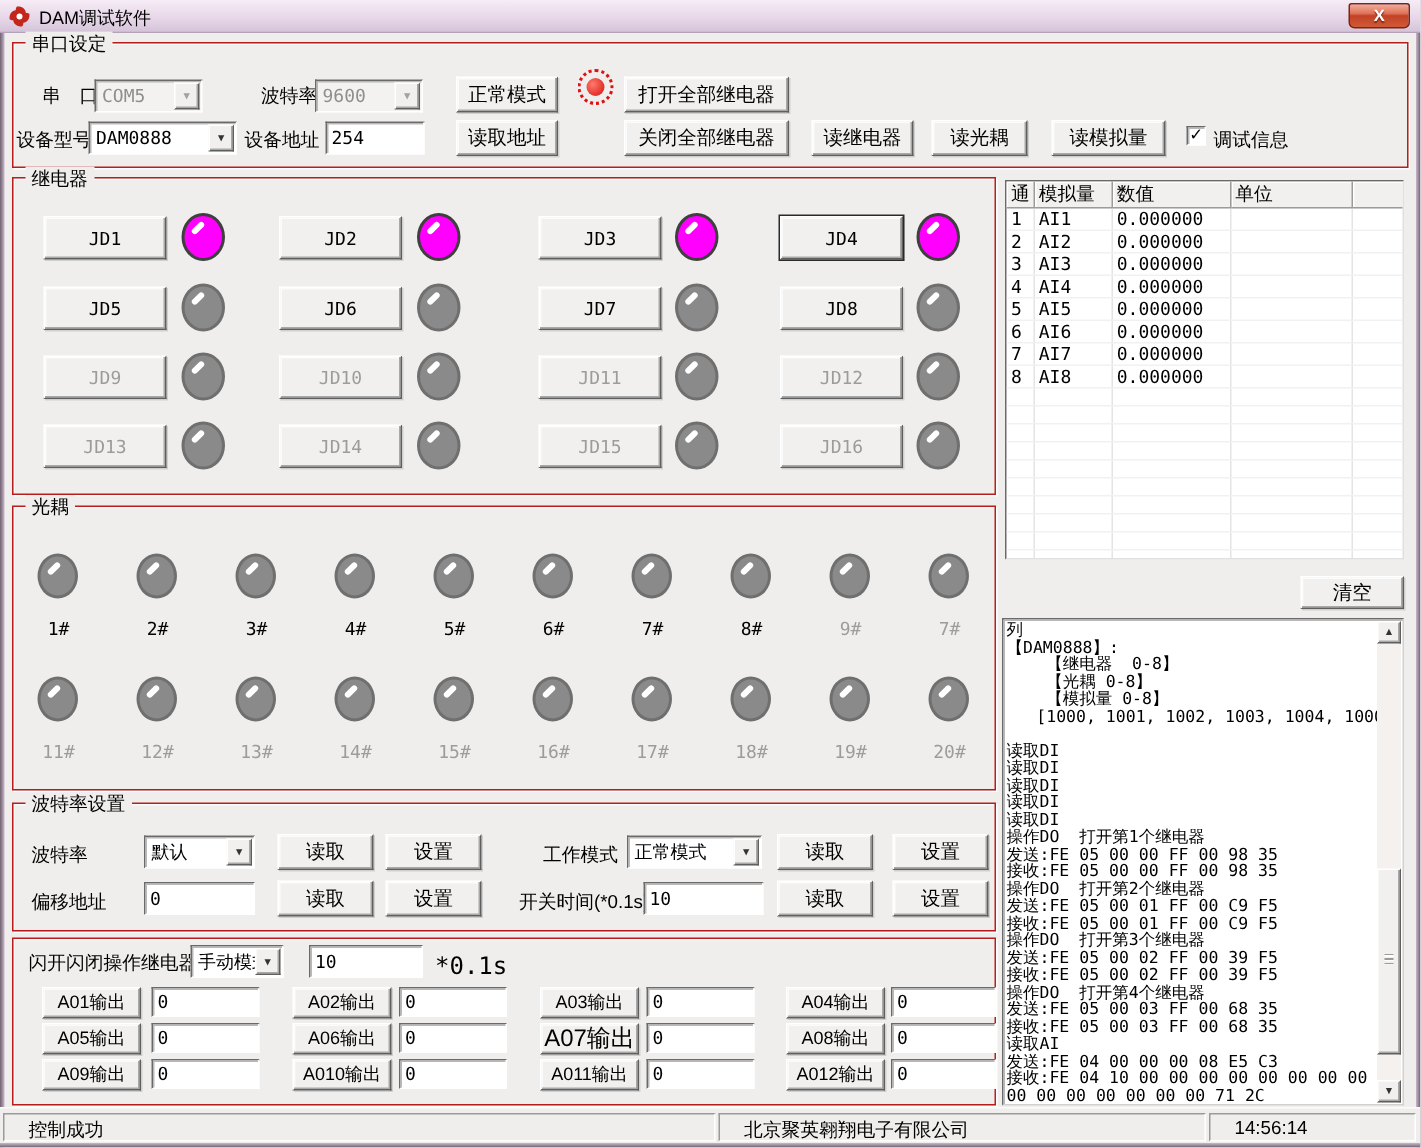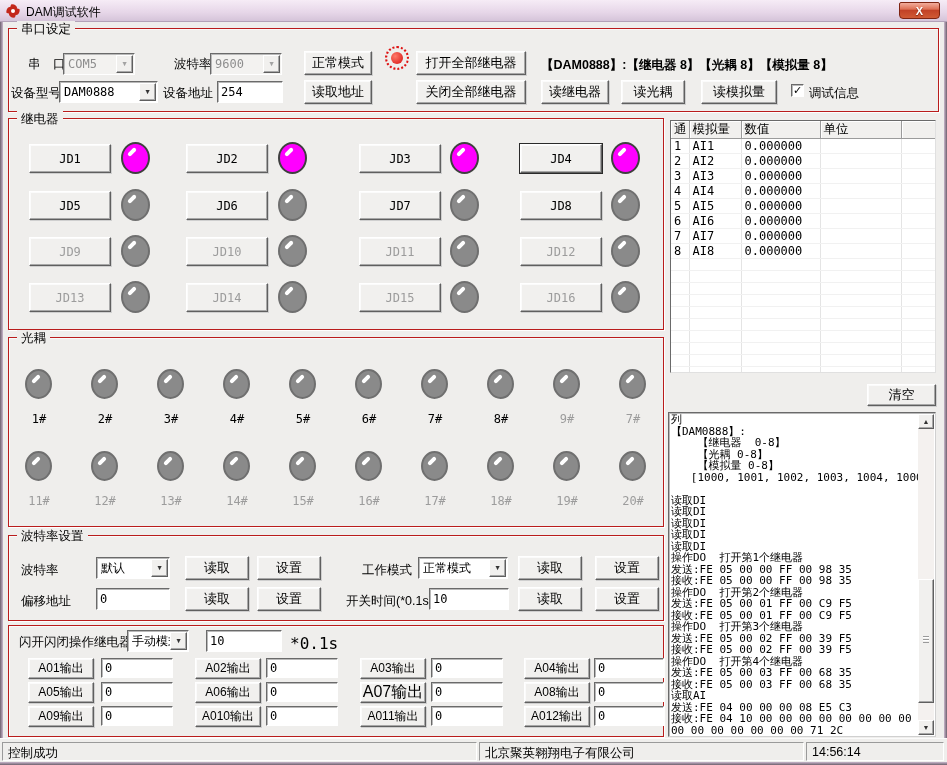--- a/index.html
+++ b/index.html
@@ -76,21 +76,21 @@
           border-color:#FFF #5F5F5F #5F5F5F #FFF;box-shadow:inset -1px -1px 0 #A8A8A8;
           display:flex;align-items:center;justify-content:center;font-size:7px;color:#333;cursor:pointer}
   .sb-up{top:0}.sb-down{bottom:0}
   .sb-thumb{position:absolute;left:0;width:16px;top:165px;height:124px;background:#F1F0EE;border:1px solid;
           border-color:#FFF #5F5F5F #5F5F5F #FFF;box-shadow:inset -1px -1px 0 #A8A8A8;cursor:grab}
   .sb-thumb::after{content:"";position:absolute;left:4px;top:56px;width:6px;height:7px;
           background:repeating-linear-gradient(#9A9A9A 0 1px,#fff 1px 2px,transparent 2px 3px)}
   
   .statusbar{position:absolute;left:0;right:0;top:738px;height:24px;background:#EFEEEC;border-top:1px solid #FBFBFB}
   .sb-panel{position:absolute;top:3px;height:19px;border:1px solid;border-color:#9A9A9A #FFF #FFF #9A9A9A;
-            padding:2px 5px;font-size:12.5px;white-space:nowrap;overflow:hidden}
+            padding:2px 16px;font-size:12.5px;white-space:nowrap;overflow:hidden}
 </style>
 </head>
 <body>
 
 <div class="window">
 
   <div class="titlebar">
     <span class="app-icon">
       <svg width="16" height="16" viewBox="0 0 16 16">
         <defs>
@@ -123,21 +123,20 @@
       <span class="arrow">▼</span>
     </div>
     <span class="lbl" style="left:165px;top:27px">波特率</span>
     <div class="combo disabled" style="left:201px;top:24px;width:72px;height:22px">
       <span>9600</span>
       <span class="arrow">▼</span>
     </div>
     <div class="btn" style="left:295px;top:22px;width:68px;height:24px">正常模式</div>
     <div class="serial-led" style="left:376px;top:17px"></div>
     <div class="btn" style="left:407px;top:22px;width:110px;height:24px">打开全部继电器</div>
-    <span class="lbl bold" style="left:532px;top:28px">【DAM0888】:【继电器  8】【光耦 8】【模拟量 8】</span>
 
     <span class="lbl" style="left:2px;top:56px">设备型号</span>
     <div class="combo" style="left:50px;top:52px;width:99px;height:22px">
       <span>DAM0888</span>
       <span class="arrow">▼</span>
     </div>
     <span class="lbl" style="left:154px;top:56px">设备地址</span>
     <input class="tinput" style="left: 208px; top: 52px; width: 66px; height: 22px;" value="254">
     <div class="btn" style="left:295px;top:51px;width:68px;height:24px">读取地址</div>
     <div class="btn" style="left:407px;top:51px;width:110px;height:24px">关闭全部继电器</div>

